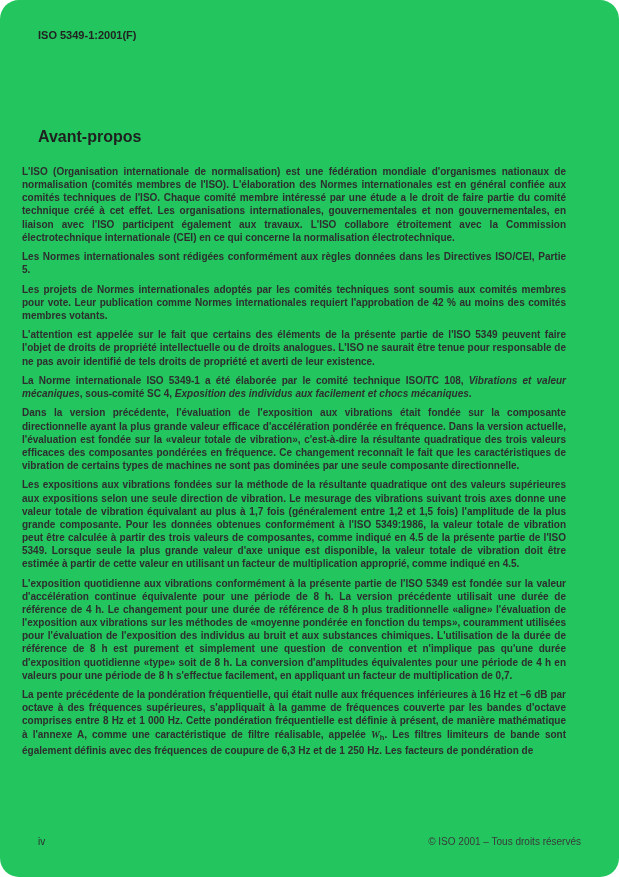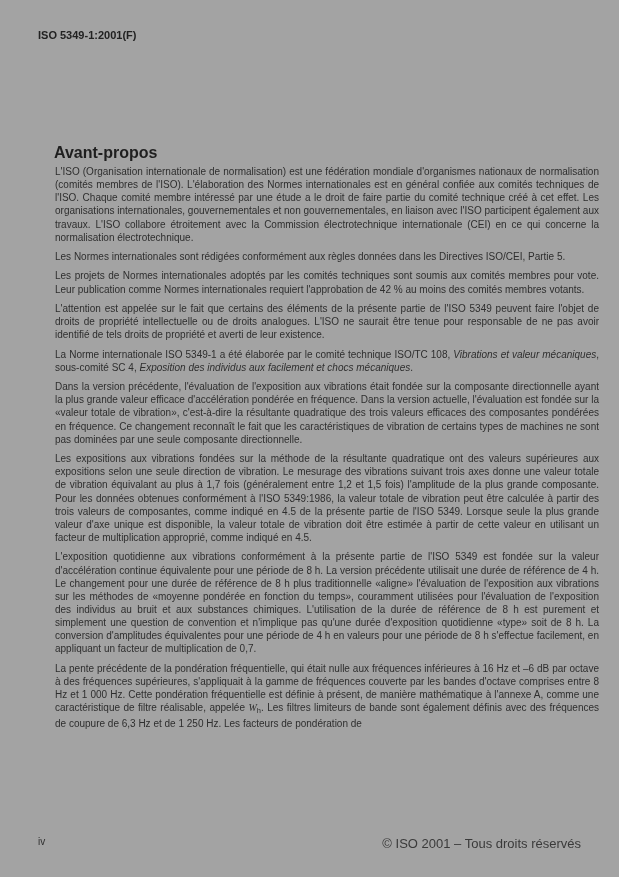--- a/index.html
+++ b/index.html
@@ -4,51 +4,53 @@
 <style>
   html, body {
     margin: 0;
     padding: 0;
     background: #ffffff;
   }
   .page {
     position: relative;
     width: 619px;
     height: 877px;
-    background: #a3a3a3;
+    background: #22c55e;
     font-family: "Liberation Sans", sans-serif;
     color: #2b2b2b;
     overflow: hidden;
+    border-radius: 19px;
   }
   .doc-header {
     position: absolute;
     top: 29px;
     left: 38px;
     font-size: 11px;
     font-weight: bold;
     color: #222222;
   }
   .section-title {
     position: absolute;
     top: 128px;
     left: 38px;
-    margin: 16px;
+    margin: 0;
     font-size: 16px;
     font-weight: bold;
     color: #1f1f1f;
   }
   .body-text {
     position: absolute;
     top: 165px;
-    left: 55px;
+    left: 22px;
     width: 544px;
     font-size: 10px;
     line-height: 13.15px;
     text-align: justify;
     color: #2e2e2e;
+    font-weight: bold;
   }
   .body-text p {
     margin: 0 0 6.2px 0;
   }
   .run-i {
     font-style: italic;
   }
   .run-math {
     font-family: "Liberation Serif", serif;
     font-style: italic;
@@ -64,21 +66,21 @@
     right: 38px;
     display: flex;
     justify-content: space-between;
     align-items: flex-start;
   }
   .page-number {
     font-size: 10px;
     color: #2e2e2e;
   }
   .copyright {
-    font-size: 13px;
+    font-size: 10px;
     color: #3a3a3a;
   }
 </style>
 </head>
 <body>
 
 <div class="page">
 
   <div class="doc-header">ISO 5349-1:2001(F)</div>
 

